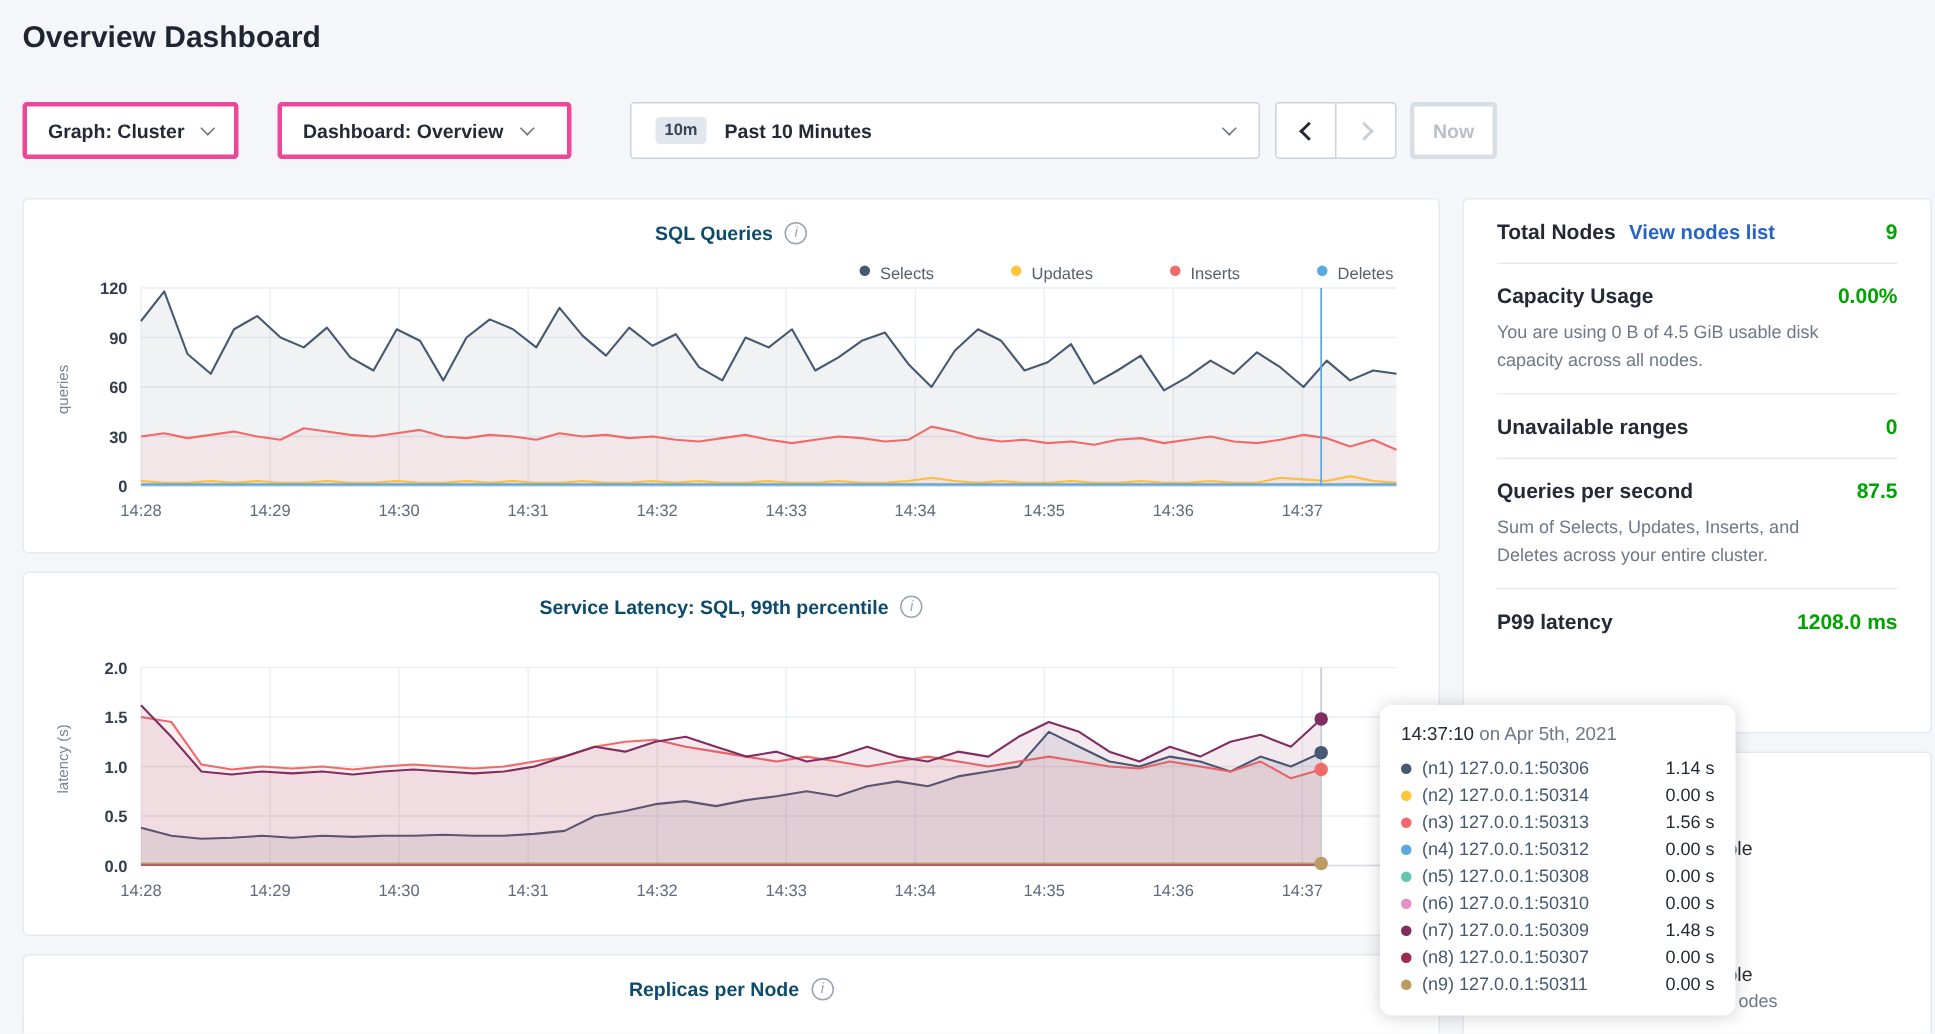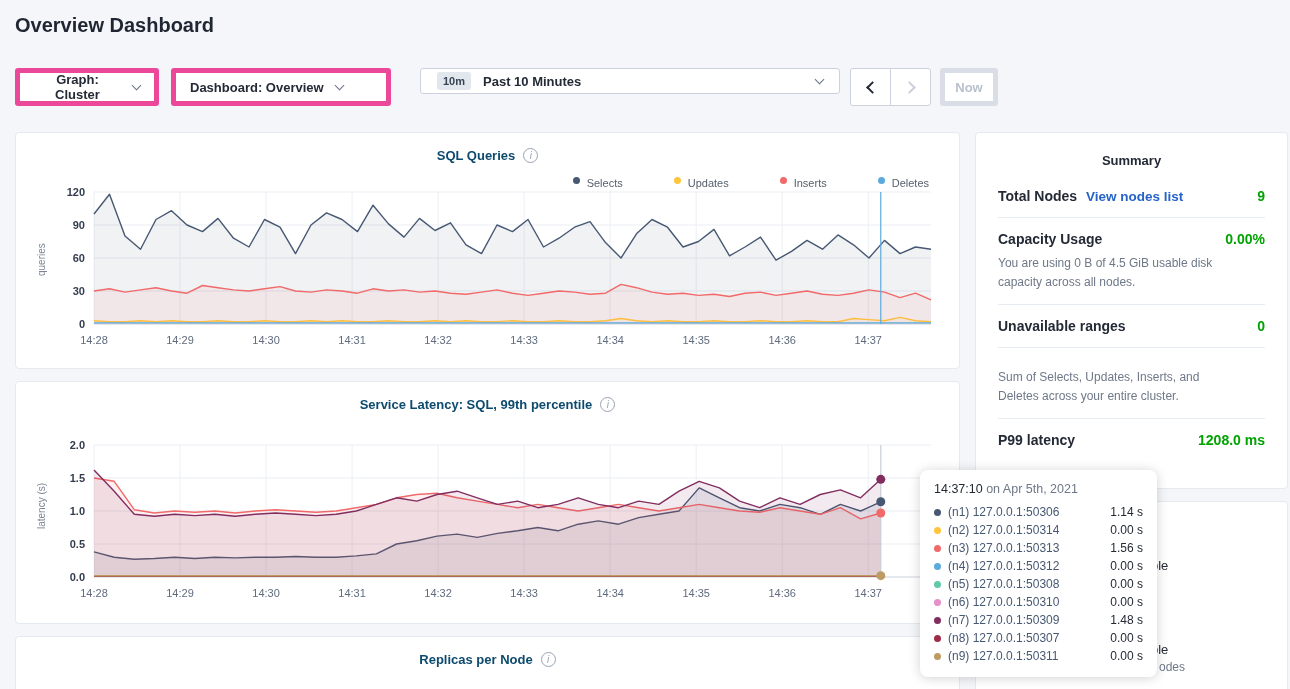--- a/index.html
+++ b/index.html
@@ -4,29 +4,29 @@
 <style>
   * { box-sizing: border-box; margin: 0; padding: 0; }
   html,body { width:1290px; height:689px; overflow:hidden; }
   body { font-family: "Liberation Sans", sans-serif; background:#f5f6fa; color:#242a35; }
   .page { position:relative; width:1290px; height:689px; overflow:hidden; }
 
   .page-title { position:absolute; left:15px; top:14px; font-size:20px; font-weight:600; color:#1f2632; }
 
   
   .toolbar { position:absolute; left:0; top:68px; width:1290px; height:38px; }
-  .btn { display:inline-flex; align-items:center; background:#fff; border:5px solid #ec4899; border-radius:3px;
+  .btn { display:inline-flex; align-items:center; background:#fff; border:3px solid #ec4899; border-radius:3px;
          height:38px; font-size:13px; font-weight:600; color:#242a35; padding:0 14px; cursor:pointer;
          font-family:"Liberation Sans", sans-serif; }
   .dd { position:absolute; }
   #graph-dd { left:15px; width:144px; }
-  #dash-dd { left:171px; width:220px; }
+  #dash-dd { left:185px; width:196px; }
   .chev { width:7px; height:7px; border-right:1.6px solid #6b7485; border-bottom:1.6px solid #6b7485;
           transform:rotate(45deg); margin-left:12px; margin-top:-4px; flex:none; }
-  .time-picker { position:absolute; left:420px; width:420px; height:26px; display:flex; align-items:center;
+  .time-picker { position:absolute; left:420px; width:420px; height:38px; display:flex; align-items:center;
                  background:#fff; border:1px solid #ccd2dd; border-radius:3px; padding:0 16px; cursor:pointer; }
   .time-badge { background:#e2e7ee; color:#394455; border-radius:3px; font-size:11px; font-weight:700;
                 padding:3px 6px; margin-right:12px; }
   .time-label { font-size:13px; font-weight:700; }
   .time-picker .chev { margin-left:auto; }
   .arrow { position:absolute; width:41px; height:38px; display:flex; align-items:center; justify-content:center;
            background:#fff; border:1px solid #ccd2dd; cursor:pointer; }
   #prev-btn { left:850px; border-radius:3px 0 0 3px; }
   #next-btn { left:890px; border-radius:0 3px 3px 0; }
   .arr-chev { width:9px; height:9px; border-left:2px solid #242a35; border-bottom:2px solid #242a35; }
@@ -248,21 +248,20 @@
   </div>
 
   <div class="card" id="replicas-card">
     <div class="chart-head">
       <span class="chart-title">Replicas per Node</span>
       <span class="info-icon">i</span>
     </div>
   </div>
 
   <div class="card" id="summary-card">
-    <div class="side-title">Summary</div>
     <div id="summary-rows">
         <div class="sum-row">
           <div class="sum-line">
             <span class="sum-label">Total Nodes</span>
             <span class="sum-link">View nodes list</span>
             <span class="sum-value">9</span>
           </div>
         </div>
         <div class="sum-row">
           <div class="sum-line">
@@ -271,20 +270,24 @@
           </div>
           <div class="sum-desc">You are using 0 B of 4.5 GiB usable disk capacity across all nodes.</div>
         </div>
         <div class="sum-row">
           <div class="sum-line">
             <span class="sum-label">Unavailable ranges</span>
             <span class="sum-value">0</span>
           </div>
         </div>
         <div class="sum-row">
+          <div class="sum-line">
+            <span class="sum-label">Queries per second</span>
+            <span class="sum-value">87.5</span>
+          </div>
           <div class="sum-desc">Sum of Selects, Updates, Inserts, and Deletes across your entire cluster.</div>
         </div>
         <div class="sum-row">
           <div class="sum-line">
             <span class="sum-label">P99 latency</span>
             <span class="sum-value">1208.0 ms</span>
           </div>
         </div>
       </div>
   </div>

